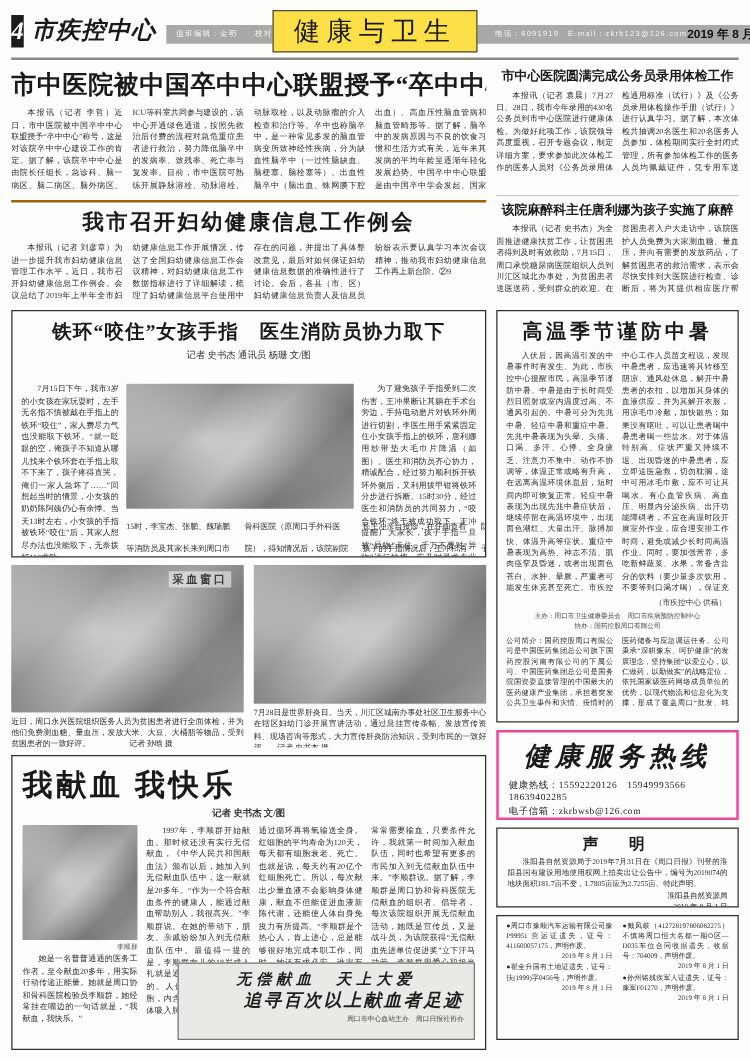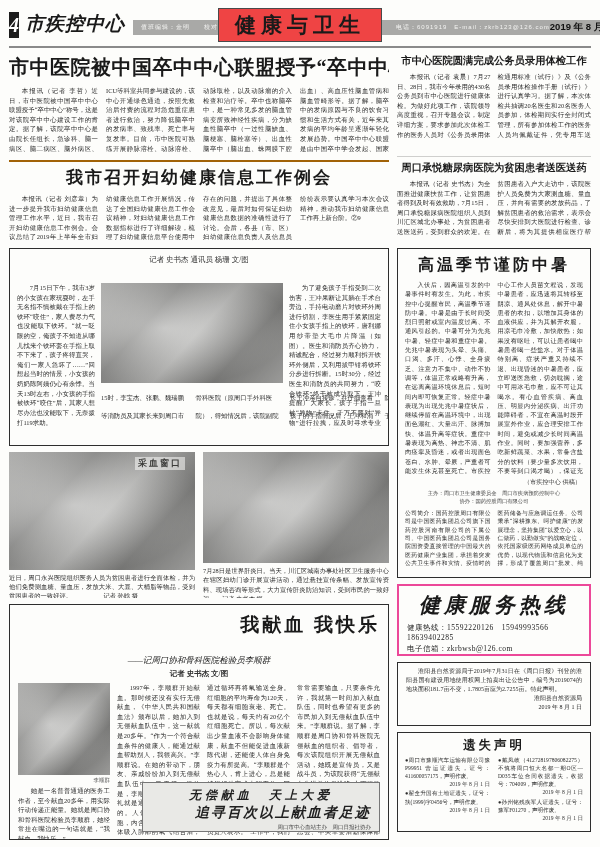--- a/index.html
+++ b/index.html
@@ -9,21 +9,21 @@
 
   
   .hdr { position:relative; height:40px; border-bottom:2px solid #8a8a8a; margin-bottom:6px; }
   .hdr-row { display:flex; align-items:flex-end; height:30px; }
   .pagenum { width:30px; height:26px; background:#1c1c1c; color:#fff; font-weight:bold; font-size:20px; display:flex; align-items:center; justify-content:center; font-style:italic; }
   .masthead { font-size:19px; font-weight:bold; font-style:italic; letter-spacing:1px; padding:0 8px 1px 6px; white-space:nowrap; }
   .graybar { flex:1; height:15px; background:#a9a9a7; display:flex; align-items:center; justify-content:space-between; padding:0 8px; margin-bottom:3px; }
   .graybar .tiny { color:#f4f4f2; font-size:6px; letter-spacing:1px; white-space:nowrap; font-family:"Liberation Sans",sans-serif; }
   .graybar .gap { width:150px; }
   .hdr-date { color:#111; font-weight:bold; font-size:9.5px; white-space:nowrap; font-family:"Liberation Sans",sans-serif; }
-  .section-box { position:absolute; left:50%; top:0; transform:translateX(-50%); background:#ef4444; border:1.5px solid #4a4a4a; padding:2px 16px; font-size:21px; font-weight:bold; letter-spacing:5px; white-space:nowrap; }
+  .section-box { position:absolute; left:50%; top:0; transform:translateX(-50%); background:#fde047; border:1.5px solid #4a4a4a; padding:2px 16px; font-size:21px; font-weight:normal; letter-spacing:5px; white-space:nowrap; }
 
   
   .cols { display:flex; gap:8px; }
   .lcol { width:380px; display:flex; flex-direction:column; gap:6px; }
   .rcol { width:230px; display:flex; flex-direction:column; gap:6px; }
   .body-txt { font-size:6.4px; line-height:1.5; text-align:justify; color:#2b2b2b; overflow:hidden; }
   .p-ind { text-indent:2em; }
 
   
   .a1 { height:100px; overflow:hidden; }
@@ -48,29 +48,29 @@
 
   
   .phrow { display:flex; gap:8px; height:146px; }
   .phrow figure { width:186px; display:flex; flex-direction:column; gap:3px; }
   .phrow .ph { height:128px; position:relative; }
   .ph-sign { position:absolute; top:5px; right:10px; font-size:9px; font-weight:bold; color:#3c3c3a; letter-spacing:2px; background:rgba(250,250,248,.55); padding:0 3px; z-index:1; }
   .phrow figcaption { font-size:6.3px; line-height:1.45; text-align:justify; color:#2b2b2b; overflow:hidden; }
 
   
   .boxb { border:1px solid #2e2e2e; height:236px; padding:7px 8px; overflow:hidden; position:relative; }
-  .boxb h2 { font-size:19px; text-align:right; letter-spacing:3px; margin-bottom:17px; font-weight:bold; }
+  .boxb h2 { font-size:24px; text-align:left; letter-spacing:3px; margin-bottom:2px; font-weight:bold; }
   .boxb .sub { text-align:center; font-size:8.5px; font-style:italic; margin-bottom:2px; color:#222; }
   .boxb .byline { text-align:center; font-size:7.5px; margin-bottom:4px; color:#333;font-weight:bold; }
   .boxb .flx { display:flex; gap:7px; }
   .boxb .c1 { width:92px; }
   .ph-b { height:92px; margin-bottom:2px; }
   .ph-label { font-size:5.5px; text-align:right; color:#555; margin-bottom:2px; }
   .boxb .rest { flex:1; column-count:3; column-gap:7px; height:158px; overflow:hidden; }
-  .banner { position:absolute; right:8px; bottom:7px; width:238px; height:50px; background:#e9e9e6; border:1px solid #777; padding:4px 8px 2px; }
+  .banner { position:absolute; right:8px; bottom:7px; width:238px; height:62px; background:#e9e9e6; border:1px solid #777; padding:4px 8px 2px; }
   .banner .l1 { font-size:12px; font-weight:bold; font-style:italic; text-align:center; letter-spacing:4px; color:#1f1f1f; }
   .banner .l2 { font-size:14px; font-weight:bold; font-style:italic; text-align:right; letter-spacing:2px; color:#1f1f1f; }
   .banner .cr { font-size:5.5px; text-align:right; color:#444; margin-top:2px; }
 
   
   .r-art { overflow:hidden; }
   .r1 { height:96px; }
   .r2 { height:86px; border-top:1px solid #cfcfcd; padding-top:4px; }
   .r-art h3 { font-size:10.3px; text-align:center; white-space:nowrap; margin-bottom:4px; font-weight:bold; }
   .r-art .bd { column-count:2; column-gap:7px; height:70px; }
@@ -129,20 +129,21 @@
         <h1>市中医院被中国卒中中心联盟授予“卒中中心”称号</h1>
         <div class="bd body-txt p-ind">本报讯（记者 李哲）近日，市中医院被中国卒中中心联盟授予“卒中中心”称号，这是对该院卒中中心建设工作的肯定。据了解，该院卒中中心是由院长任组长，急诊科、脑一病区、脑二病区、脑外病区、ICU等科室共同参与建设的，该中心开通绿色通道，按照先救治后付费的流程对急危重症患者进行救治，努力降低脑卒中的发病率、致残率、死亡率与复发率。目前，市中医院可熟练开展静脉溶栓、动脉溶栓、动脉取栓，以及动脉瘤的介入检查和治疗等。卒中也称脑卒中，是一种常见多发的脑血管病变所致神经性疾病，分为缺血性脑卒中（一过性脑缺血、脑梗塞、脑栓塞等）、出血性脑卒中（脑出血、蛛网膜下腔出血）、高血压性脑血管病和脑血管畸形等。据了解，脑卒中的发病原因与不良的饮食习惯和生活方式有关，近年来其发病的平均年龄呈逐渐年轻化发展趋势。中国卒中中心联盟是由中国卒中学会发起、国家神经系统疾病医疗质量控制中心指导的中国卒中医疗质量规范改进项目，旨在推进我国卒中中心建设，建立基于区域急救系统的救治模式，制定规范化诊疗和流转流程，持续改善医疗质量，开展规范的健康教育和培训。②9</div>
       </div>
 
       <div class="a2">
         <h2>我市召开妇幼健康信息工作例会</h2>
         <div class="bd body-txt p-ind">本报讯（记者 刘彦章）为进一步提升我市妇幼健康信息管理工作水平，近日，我市召开妇幼健康信息工作例会。会议总结了2019年上半年全市妇幼健康信息工作开展情况，传达了全国妇幼健康信息工作会议精神，对妇幼健康信息工作数据指标进行了详细解读，梳理了妇幼健康信息平台使用中存在的问题，并提出了具体整改意见，最后对如何保证妇幼健康信息数据的准确性进行了讨论。会后，各县（市、区）妇幼健康信息负责人及信息员纷纷表示要认真学习本次会议精神，推动我市妇幼健康信息工作再上新台阶。②9</div>
       </div>
 
       <div class="boxg">
+        <h2>铁环“咬住”女孩手指　医生消防员协力取下</h2>
         <div class="byline">记者 史书杰 通讯员 杨珊 文/图</div>
         <div class="flx">
           <div class="tc1 body-txt p-ind">7月15日下午，我市3岁的小女孩在家玩耍时，左手无名指不慎被戴在手指上的铁环“咬住”，家人费尽力气也没能取下铁环。“就一眨眼的空，俺孩子不知道从哪儿找来个铁环套在手指上取不下来了，孩子疼得直哭，俺们一家人急坏了……”回想起当时的情景，小女孩的奶奶陈阿姨仍心有余悸。当天13时左右，小女孩的手指被铁环“咬住”后，其家人想尽办法也没能取下，无奈拨打119求助。</div>
           <div class="tmid">
             <div class="photo ph-g"></div>
             <div class="midcols">
               <span class="body-txt">15时，李宝杰、张鹏、魏瑞鹏等消防员及其家长来到周口市骨科医院（原周口手外科医院），得知情况后，该院副院长王冲亲自接诊，在仔细查看孩子的手指情况后，王冲和消防员</span>
               <span class="body-txt">一起商讨拆卸方案。“孩子还很小，不能强行剪断铁环，可先用手持电动磨片切割断铁环外侧……”王冲和消防员商量、安全起见，该院麻醉科主任唐利娜为孩子实施了麻醉。</span>
             </div>
           </div>
@@ -158,21 +159,20 @@
           <figcaption>近日，周口永兴医院组织医务人员为贫困患者进行全面体检，并为他们免费测血糖、量血压，发放大米、大豆、大桶脂等物品，受到贫困患者的一致好评。　　　　　记者 孙晗 摄</figcaption>
         </figure>
         <figure>
           <div class="photo ph"></div>
           <figcaption>7月28日是世界肝炎日。当天，川汇区城南办事处社区卫生服务中心在辖区妇幼门诊开展宣讲活动，通过悬挂宣传条幅、发放宣传资料、现场咨询等形式，大力宣传肝炎防治知识，受到市民的一致好评。　记者 史书杰 摄</figcaption>
         </figure>
       </div>
 
       <div class="boxb">
         <h2>我献血 我快乐</h2>
-        <div class="sub">——记周口协和骨科医院检验员李顺群</div>
         <div class="byline">记者 史书杰 文/图</div>
         <div class="flx">
           <div class="c1">
             <div class="photo ph-b"></div>
             <div class="ph-label">李顺群</div>
             <div class="body-txt p-ind">她是一名普普通通的医务工作者，至今献血20多年，用实际行动传递正能量。她就是周口协和骨科医院检验员李顺群，她经常挂在嘴边的一句话就是，“我献血，我快乐。”</div>
           </div>
           <div class="rest body-txt p-ind">1997年，李顺群开始献血。那时候还没有实行无偿献血，《中华人民共和国献血法》颁布以后，她加入到无偿献血队伍中，这一献就是20多年。“作为一个符合献血条件的健康人，能通过献血帮助别人，我很高兴。”李顺群说。在她的带动下，朋友、亲戚纷纷加入到无偿献血队伍中。最值得一提的是，李顺群女儿的18岁成人礼就是通过无偿献血来完成的。人体中拥有最多的细胞，内含血红蛋白，它与人体吸入肺部的氧气结合后，通过循环再将氧输送全身。红细胞的平均寿命为120天，每天都有细胞衰老、死亡。也就是说，每天约有20亿个红细胞死亡。所以，每次献出少量血液不会影响身体健康，献血不但能促进血液新陈代谢，还能使人体自身免疫力有所提高。“李顺群是个热心人，肯上进心，总是能够很好地完成本职工作，同时，她还有求必应，谁家有事，她都热心帮忙。不仅如此，她还热心公益事业，经常参加志愿服务活动。”该院负责人表示。“工作中，我们常常需要输血，只要条件允许，我就第一时间加入献血队伍，同时也希望有更多的市民加入到无偿献血队伍中来。”李顺群说。据了解，李顺群是周口协和骨科医院无偿献血的组织者、倡导者，每次该院组织开展无偿献血活动，她既是宣传员，又是战斗员，为该院获得“无偿献血先进单位促进奖”立下汗马功劳。李顺群用爱心和担当诠释了一名普通医务工作者的奉献精神，2017年，她获得国家卫计委、中国红十字总会、中央军委后勤保障部颁发的“全国无偿献血奉献奖铜奖”。②9</div>
         </div>
         <div class="banner">
@@ -185,48 +185,48 @@
     </div>
 
     <div class="rcol">
 
       <div class="r-art r1">
         <h3>市中心医院圆满完成公务员录用体检工作</h3>
         <div class="bd body-txt p-ind">本报讯（记者 袁晨）7月27日、28日，我市今年录用的430名公务员到市中心医院进行健康体检。为做好此项工作，该院领导高度重视，召开专题会议，制定详细方案，要求参加此次体检工作的医务人员对《公务员录用体检通用标准（试行）》及《公务员录用体检操作手册（试行）》进行认真学习。据了解，本次体检共抽调20名医生和20名医务人员参加，体检期间实行全封闭式管理，所有参加体检工作的医务人员均佩戴证件，凭专用车送达，严禁无关人员随意进出体检场所，确保公务员录用体检工作更加科学、规范。据介绍，本次体检检测内科、外科、眼科、口腔科、耳鼻喉科、心电图、B超、胸片、采血化验、尿检、血检等十余个项目。②9</div>
       </div>
 
       <div class="r-art r2">
-        <h3>周口承悦糖尿病医院为贫困患者送医送药</h3>
+        <h3>该院麻醉科主任唐利娜为孩子实施了麻醉</h3>
         <div class="bd body-txt p-ind">本报讯（记者 史书杰）为全面推进健康扶贫工作，让贫困患者得到及时有效救助，7月15日，周口承悦糖尿病医院组织人员到川汇区城北办事处，为贫困患者送医送药，受到群众的欢迎。在贫困患者入户大走访中，该院医护人员免费为大家测血糖、量血压，并向有需要的发放药品，了解贫困患者的救治需求，表示会尽快安排到大医院进行检查、诊断后，将为其提供相应医疗帮助。在走访贫困患者中，该院医护人员详细了解患者的身体和生活状况，该院相关负责人表示，对需要救助的贫困患者，医院将采取相应措施，尽可能为其提供需要的医疗帮助和生活帮助。②9</div>
       </div>
 
       <div class="boxh">
         <h2>高温季节谨防中暑</h2>
         <div class="bd body-txt p-ind">入伏后，因高温引发的中暑事件时有发生。为此，市疾控中心提醒市民，高温季节谨防中暑。中暑是由于长时间受烈日照射或室内温度过高、不通风引起的。中暑可分为先兆中暑、轻症中暑和重症中暑。先兆中暑表现为头晕、头痛、口渴、多汗、心悸、全身疲乏、注意力不集中、动作不协调等，体温正常或略有升高，在远离高温环境休息后，短时间内即可恢复正常。轻症中暑表现为出现先兆中暑症状后，继续停留在高温环境中，出现面色潮红、大量出汗、脉搏加快、体温升高等症状。重症中暑表现为高热、神志不清、肌肉痉挛及昏迷，或者出现面色苍白、水肿、晕厥，严重者可能发生休克甚至死亡。市疾控中心工作人员苗文程说，发现中暑患者，应迅速将其转移至阴凉、通风处休息，解开中暑患者的衣扣，以增加其身体的血液供应，并为其解开衣服，用凉毛巾冷敷，加快散热；如果没有呕吐，可以让患者喝中暑患者喝一些盐水。对于体温特别高、症状严重又持续不退、出现昏迷的中暑患者，应立即送医急救，切勿耽搁，途中可用冰毛巾敷，应不可让其喝水。有心血管疾病、高血压、明显内分泌疾病、出汗功能障碍者，不宜在高温时段开展室外作业，应合理安排工作时间，避免或减少长时间高温作业。同时，要加强营养，多吃新鲜蔬菜、水果，常备含盐分的饮料（要少量多次饮用，不要等到口渴才喝），保证充足睡眠，穿宽松透气的工作服外出时做好防晒，应尽量避免太阳直接照射，减少中午劳动强度和出门时间，外出时还要备好太阳帽、太阳伞及必要的防暑药品和饮料。</div>
         <div class="attrib">（市疾控中心 供稿）</div>
         <div class="hostlines" style="white-space:pre-line">主办：周口市卫生健康委员会　周口市疾病预防控制中心
 协办：国药控股周口有限公司</div>
         <div class="company">公司简介：国药控股周口有限公司是中国医药集团总公司旗下国药控股河南有限公司的下属公司。中国医药集团总公司是国务院国资委直接管理的中国最大的医药健康产业集团，承担着突发公共卫生事件和灾情、疫情时的医药储备与应急调运任务。公司秉承“深耕豫东、呵护健康”的发展理念，坚持集团“以爱立心，以仁做药，以勤做实”的战略定位，依托国家级医药网络成员单位的优势，以现代物流和信息化为支撑，形成了覆盖周口“批发、纯销、零售、品牌、网络”五大优势，涵盖管理、服务、技术、模式创新，推动区域医药产业一体化发展，努力构建覆盖周口地区的医药供应保障体系。</div>
 
       </div>
 
       <div class="boxt">
         <h2>健康服务热线</h2>
         <div class="ln">健康热线：15592220126　15949993566　18639402285</div>
         <div class="ln">电子信箱：zkrbwsb@126.com</div>
       </div>
 
       <div class="boxs">
+        <h2>声　明</h2>
         <div class="bd p-ind">淮阳县自然资源局于2019年7月31日在《周口日报》刊登的淮阳县国有建设用地使用权网上拍卖出让公告中，编号为2019074的地块面积181.7亩不变，1.7805亩应为2.7255亩。特此声明。</div>
         <div class="sg">淮阳县自然资源局</div>
         <div class="sg">2019 年 8 月 1 日</div>
       </div>
 
       <div class="boxl">
-        <h2>遗失声明</h2>
         <div class="items">
           <div class="item"><span>●周口市豫顺汽车运输有限公司豫P99951 营运证遗失，证号：411600057175，声明作废。</span><span class="dt">2019 年 8 月 1 日</span></div>
           <div class="item"><span>●翟全升国有土地证遗失，证号：扶(1999)字0456号，声明作废。</span><span class="dt">2019 年 8 月 1 日</span></div>
           <div class="item"><span>●戴凤岐（412728197806082275）不慎将周口恒大名都一期O区—D035车位合同收据遗失，收据号：704009，声明作废。</span><span class="dt">2019 年 8 月 1 日</span></div>
           <div class="item"><span>●孙州铭残疾军人证遗失，证号：豫军F01270，声明作废。</span><span class="dt">2019 年 8 月 1 日</span></div>
 
         </div>
       </div>
 
     </div>

